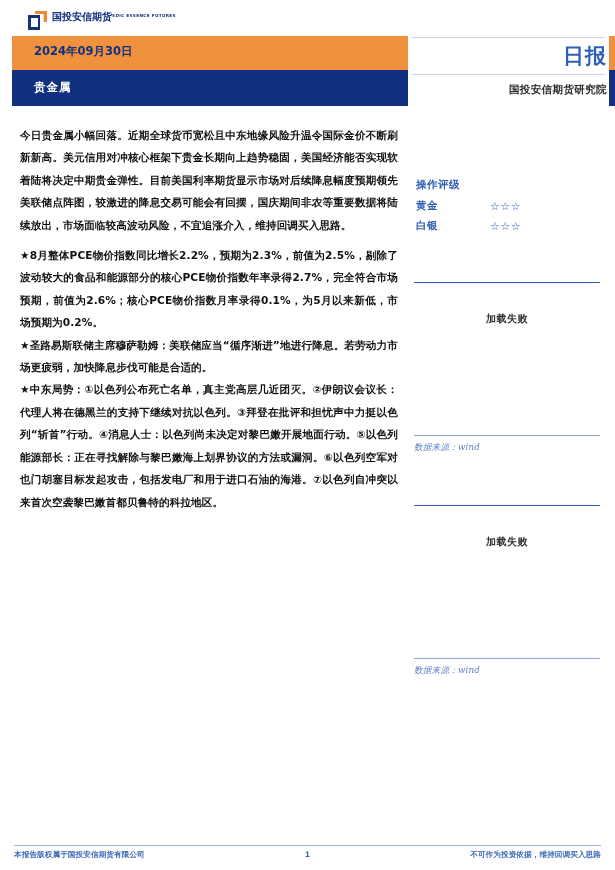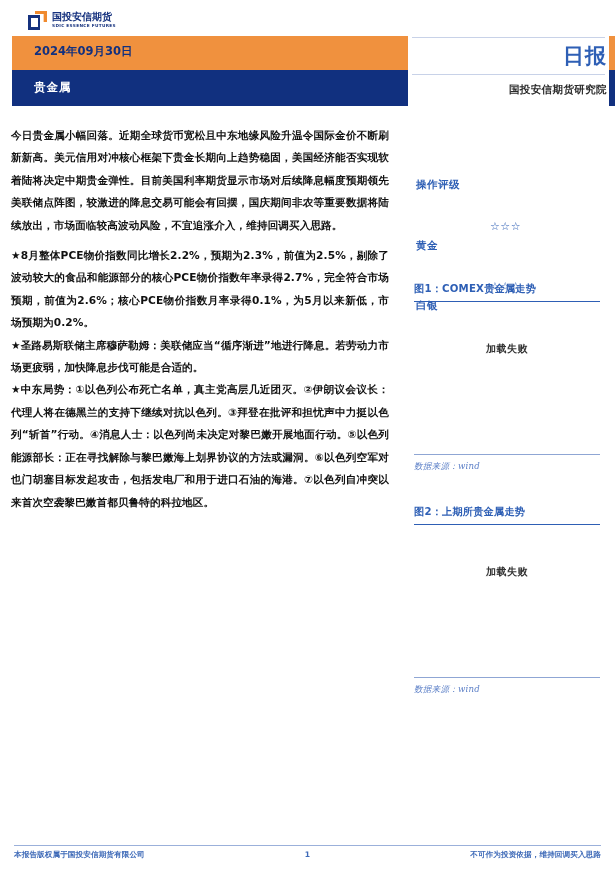--- a/index.html
+++ b/index.html
@@ -48,21 +48,21 @@
   }
   .logo-mark .sq-orange {
     position: absolute;
     left: 7px; top: 0px;
     width: 12px; height: 11px;
     background: #F08A2E;
     clip-path: polygon(0 0, 100% 0, 100% 100%, 72% 100%, 72% 28%, 0 28%);
   }
   .logo-text {
     display: flex;
-    flex-direction: column;
+    flex-direction: row;
     line-height: 1;
     padding-top: 1px;
   }
   .logo-cn {
     font-size: 10px;
     font-weight: bold;
     color: #15317E;
     letter-spacing: 0px;
     white-space: nowrap;
   }
@@ -144,21 +144,21 @@
     font-size: 10.5px;
     font-weight: bold;
     color: #2A2A2A;
     letter-spacing: 0.4px;
     margin-left: 47px;
   }
 
   
   .col-left {
     position: absolute;
-    left: 11px; top: 124px;
+    left: 20px; top: 124px;
     width: 378px;
   }
   .para {
     font-size: 10.6px;
     color: #111111;
     line-height: 22.4px;
     text-align: justify;
     text-justify: inter-ideograph;
     font-weight: bold;
     margin: 0 0 8px 0;
@@ -183,21 +183,20 @@
     display: flex;
     align-items: center;
     margin-bottom: 6px;
   }
   .rating-label {
     width: 74px;
     font-size: 10.5px;
     font-weight: bold;
     color: #2E5FB5;
     letter-spacing: 0.5px;
-    margin-top: 40px;
   }
   .rating-stars {
     font-size: 11px;
     color: #2E5FB5;
     letter-spacing: 0.5px;
     line-height: 1;
   }
 
   
   .figure { position: absolute; left: 414px; width: 186px; }
@@ -215,21 +214,21 @@
     background: #2E5FB5;
     width: 100%;
   }
   .fig-body {
     height: 152px;
     position: relative;
   }
   .fig-placeholder {
     position: absolute;
     left: 0; right: 0;
-    top: 40px;
+    top: 29px;
     text-align: center;
     font-size: 10px;
     font-weight: bold;
     color: #333333;
     letter-spacing: 0.5px;
   }
   .fig-foot-rule {
     height: 1px;
     background: #8FA6D4;
     width: 100%;
@@ -319,31 +318,29 @@
     <span class="rating-label">黄金</span>
     <span class="rating-stars">☆☆☆</span>
   </div>
   <div class="rating-row">
     <span class="rating-label">白银</span>
     <span class="rating-stars">☆☆☆</span>
   </div>
 </div>
 
 <div class="figure fig1">
-  <div class="fig-title">图1：COMEX贵金属走势</div>
   <div class="fig-rule"></div>
   <div class="fig-body">
     <div class="fig-placeholder">加载失败</div>
   </div>
   <div class="fig-foot-rule"></div>
   <div class="fig-source">数据来源：wind</div>
 </div>
 
 <div class="figure fig2">
-  <div class="fig-title">图2：上期所贵金属走势</div>
   <div class="fig-rule"></div>
   <div class="fig-body">
     <div class="fig-placeholder">加载失败</div>
   </div>
   <div class="fig-foot-rule"></div>
   <div class="fig-source">数据来源：wind</div>
 </div>
 
 <div class="footer">
   <div class="footer-rule"></div>

